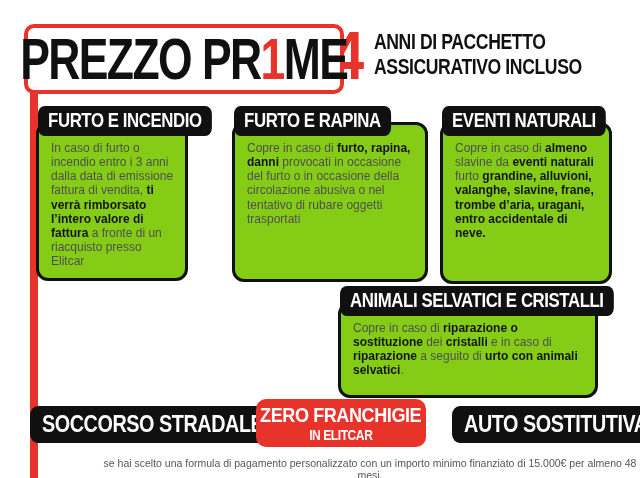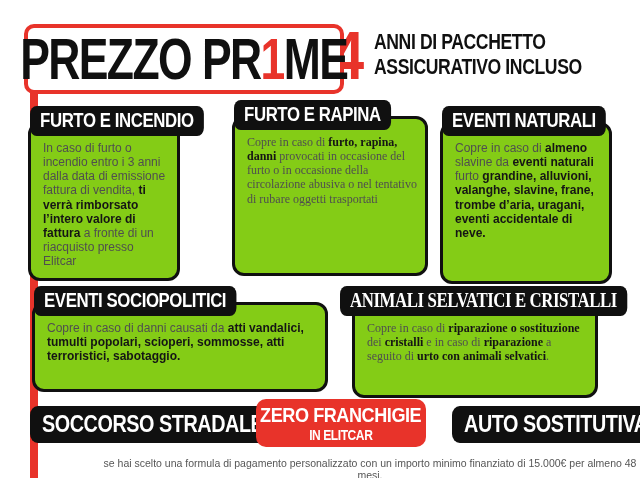--- a/index.html
+++ b/index.html
@@ -44,30 +44,30 @@
     border-radius:8px;padding:4px 12px 5px;font-weight:bold;font-size:20px;
     letter-spacing:-0.5px;white-space:nowrap;transform:scaleX(0.84);
     transform-origin:left center;margin-left:2px;line-height:1.05;
   }
   .bodybox{
     position:relative;z-index:1;margin-top:-14px;background:#84cc16;
     border:3px solid var(--ink);border-radius:12px;
     padding:16px 8px 10px 12px;font-size:12px;line-height:1.18;color:var(--body-text);
   }
   .bodybox b{color:#151515;}
-  .card1{left:28px;top:106px;width:152px;}
-  .card2{left:232px;top:100px;width:196px;}
+  .card1{left:36px;top:106px;width:152px;}
+  .card2{left:232px;top:106px;width:196px;}
   .card3{left:440px;top:106px;width:172px;}
   .card4{left:32px;top:286px;width:296px;}
-  .card5{left:338px;top:286px;width:260px;font-family:Liberation Serif, serif;}
+  .card5{left:338px;top:286px;width:260px;}
   .card1 .bodybox{min-height:120px;}
-  .card2 .bodybox{min-height:128px;font-family:Liberation Serif, serif;}
+  .card2 .bodybox{min-height:128px;}
   .card3 .bodybox{min-height:130px;}
   .card4 .bodybox{min-height:58px;}
-  .card5 .bodybox{min-height:64px;margin-left:14px;}
+  .card5 .bodybox{min-height:64px;}
   
   .badge{
     position:absolute;background:var(--ink);color:#fff;border-radius:9px;
     font-weight:bold;display:flex;align-items:center;justify-content:center;
     white-space:nowrap;z-index:1;letter-spacing:-0.5px;
   }
   .badge-left{left:30px;top:406px;height:37px;padding:0 14px;font-size:23px;
     transform:scaleX(0.86);transform-origin:left center;}
   .badge-right{left:452px;top:406px;height:37px;padding:0 14px;font-size:23px;
     transform:scaleX(0.86);transform-origin:left center;}
@@ -108,27 +108,23 @@
     <div class="bodybox"><span>In caso di furto o incendio entro i 3 anni dalla data di emissione fattura di vendita, </span><b>ti verrà rimborsato l’intero valore di fattura</b><span> a fronte di un riacquisto presso Elitcar</span></div>
   </section>
 
   <section class="card card2">
     <div class="pill">FURTO E RAPINA</div>
     <div class="bodybox"><span>Copre in caso di </span><b>furto, rapina, danni</b><span> provocati in occasione del furto o in occasione della circolazione abusiva o nel tentativo di rubare oggetti trasportati</span></div>
   </section>
 
   <section class="card card3">
     <div class="pill">EVENTI NATURALI</div>
-    <div class="bodybox"><span>Copre in caso di </span><b>almeno</b><span> slavine da </span><b>eventi naturali</b><span> furto </span><b>grandine, alluvioni, valanghe, slavine, frane, trombe d’aria, uragani, eventi accidentale di neve.</b></div>
+    <div class="bodybox"><span>Copre in caso di </span><b>almeno</b><span> slavine da </span><b>eventi naturali</b><span> furto </span><b>grandine, alluvioni, valanghe, slavine, frane, trombe d’aria, uragani, entro accidentale di neve.</b></div>
   </section>
 
-  <section class="card card4">
-    <div class="pill">EVENTI SOCIOPOLITICI</div>
-    <div class="bodybox"><span>Copre in caso di danni causati da </span><b>atti vandalici, tumulti popolari, scioperi, sommosse, atti terroristici, sabotaggio.</b></div>
-  </section>
 
   <section class="card card5">
     <div class="pill">ANIMALI SELVATICI E CRISTALLI</div>
     <div class="bodybox"><span>Copre in caso di </span><b>riparazione o sostituzione</b><span> dei </span><b>cristalli</b><span> e in caso di </span><b>riparazione</b><span> a seguito di </span><b>urto con animali selvatici</b><span>.</span></div>
   </section>
 
   <div class="badge badge-left">SOCCORSO STRADALE</div>
 
   <div class="badge badge-center">
     <span class="l1">ZERO FRANCHIGIE</span>

